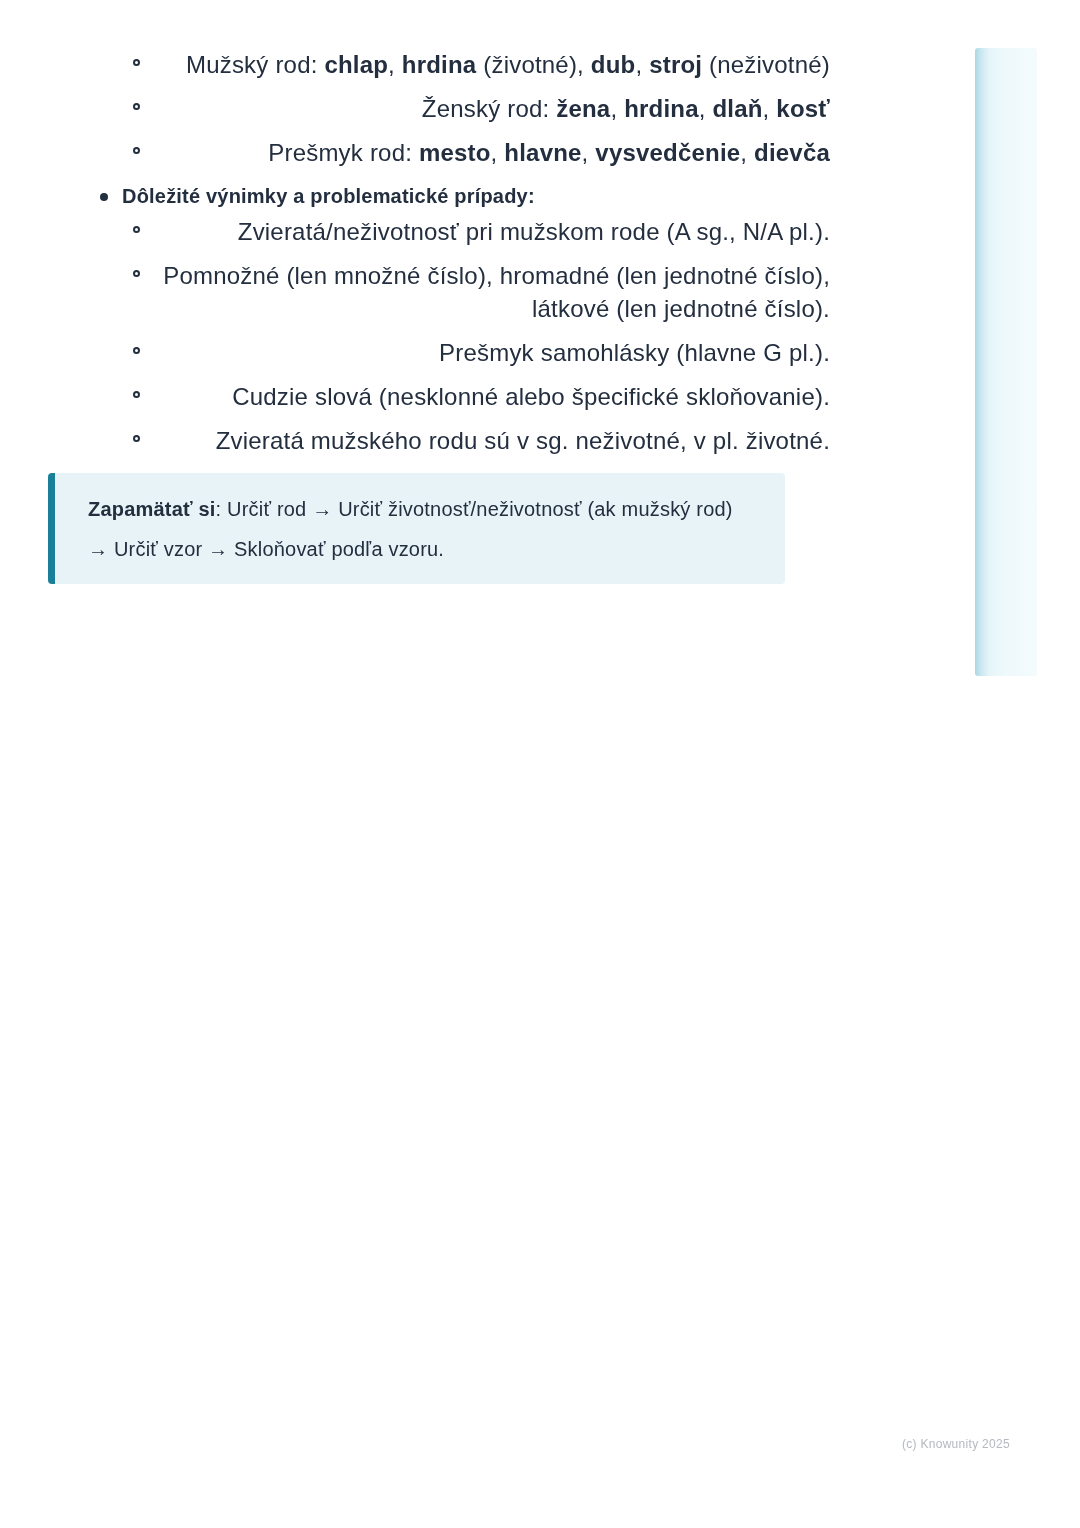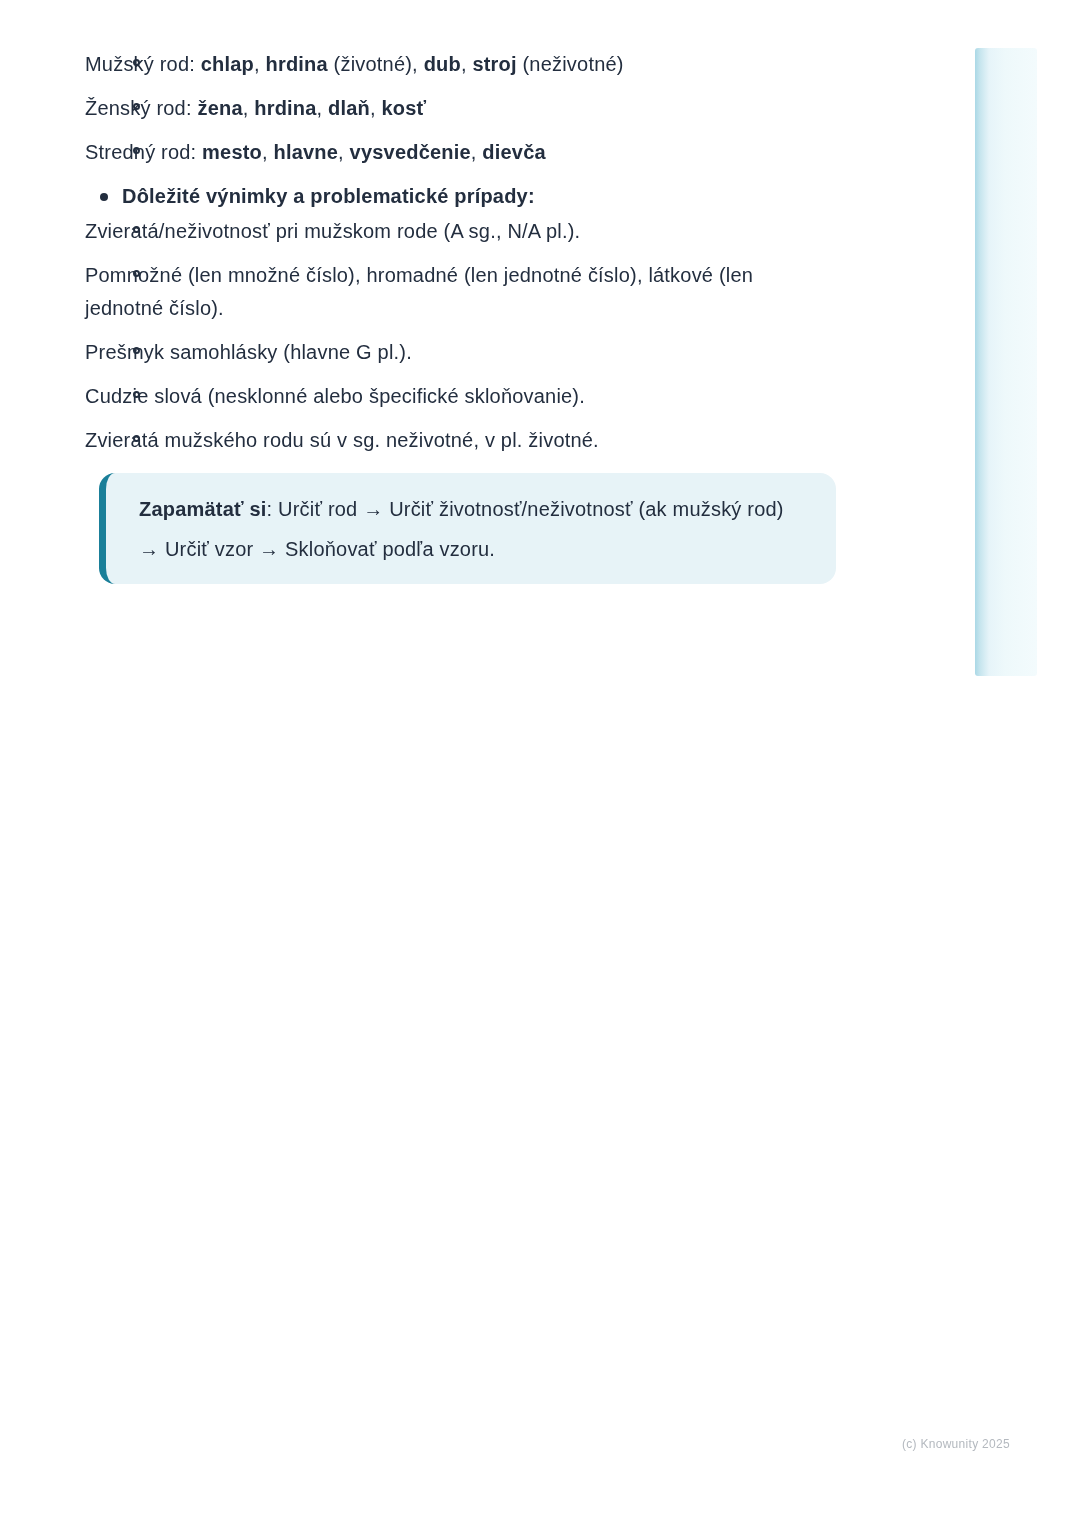--- a/index.html
+++ b/index.html
@@ -17,26 +17,27 @@
 
   .content {
     padding-top: 48px;
   }
 
   ul { list-style: none; }
 
   
   .sub-list li {
     position: relative;
-    font-size: 20px;
+    font-size: 24px;
     line-height: 33px;
-    padding-left: 85px;
+    padding-left: 110px;
     margin-bottom: 11px;
     max-width: 830px;
     letter-spacing: 0.2px;
+    text-align: right;
   }
   .sub-list li .bullet {
     position: absolute;
     left: 133px;
     top: 11px;
     width: 7px;
     height: 7px;
     border: 2px solid #232e3f;
     border-radius: 50%;
     display: block;
@@ -60,25 +61,25 @@
     height: 8px;
     background: #232e3f;
     border-radius: 50%;
     display: block;
   }
 
   b { font-weight: 700; }
 
   
   .callout {
-    margin: 16px 0 0 99px;
+    margin: 16px 0 0 48px;
     width: 737px;
     background: #e7f3f7;
     border-left: 7px solid #1a7f99;
-    border-radius: 16px;
+    border-radius: 4px;
     padding: 16px 40px 15px 33px;
   }
   .callout p {
     font-size: 20px;
     line-height: 40px;
     letter-spacing: 0.2px;
   }
 
   
   .edge-strip {
@@ -112,21 +113,21 @@
     <li>
       <span class="bullet"></span>
       <span><span>Mužský rod: </span><b>chlap</b><span>, </span><b>hrdina</b><span> (životné), </span><b>dub</b><span>, </span><b>stroj</b><span> (neživotné)</span></span>
     </li>
     <li>
       <span class="bullet"></span>
       <span><span>Ženský rod: </span><b>žena</b><span>, </span><b>hrdina</b><span>, </span><b>dlaň</b><span>, </span><b>kosť</b></span>
     </li>
     <li>
       <span class="bullet"></span>
-      <span><span>Stredný rod: </span><b>mesto</b><span>, </span><b>hlavne</b><span>, </span><b>vysvedčenie</b><span>, </span><b>dievča</b></span>
+      <span><span>Prešmyk rod: </span><b>mesto</b><span>, </span><b>hlavne</b><span>, </span><b>vysvedčenie</b><span>, </span><b>dievča</b></span>
     </li>
   </ul>
 
   <ul class="top-list">
     <li>
       <span class="bullet"></span>
       <span><b>Dôležité výnimky a problematické prípady:</b></span>
     </li>
   </ul>
 

